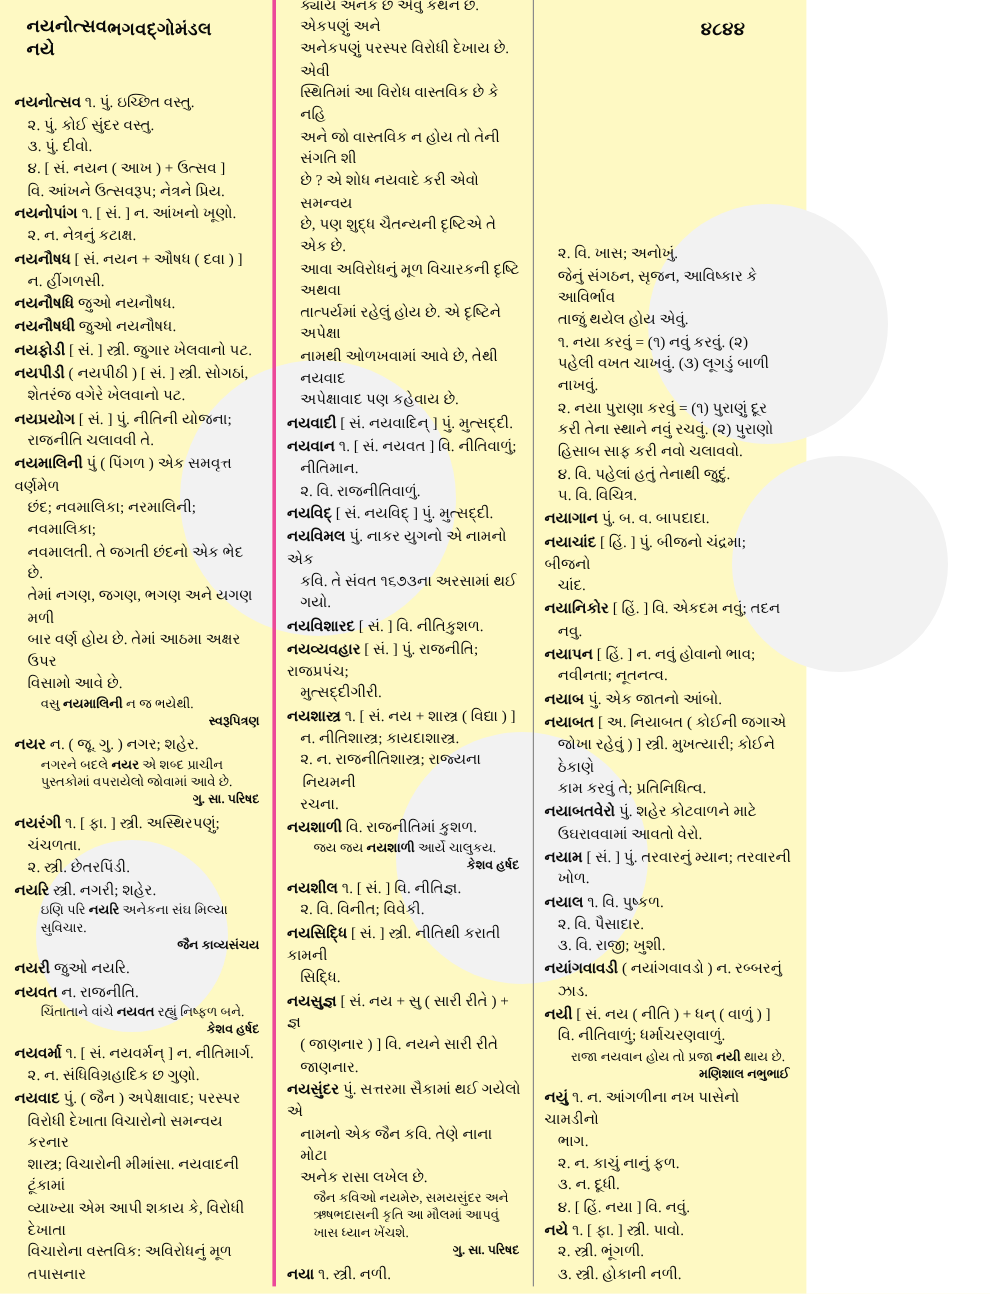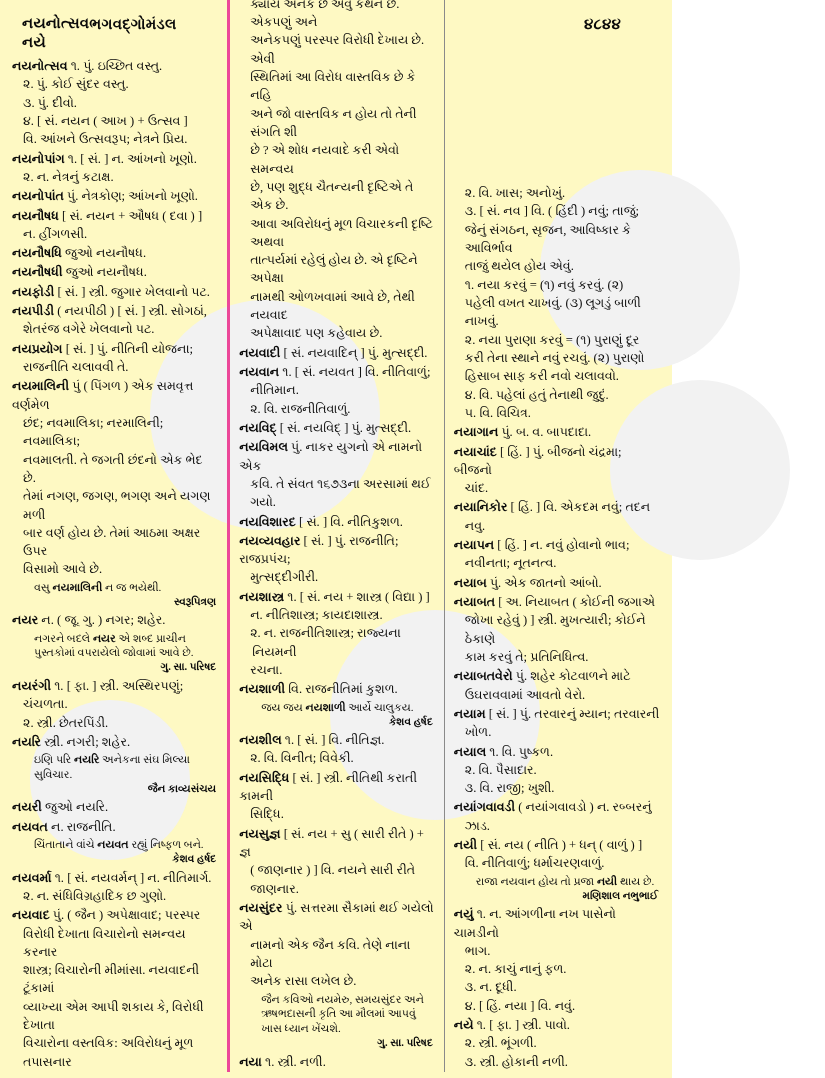--- a/index.html
+++ b/index.html
@@ -123,23 +123,20 @@
         <div class="entry">
           <p class="line hang"><span class="hw">નયનોત્સવ</span> ૧. પું. ઇચ્છિત વસ્તુ.</p>
           <p class="line sense">૨. પું. કોઈ સુંદર વસ્તુ.</p>
           <p class="line sense">૩. પું. દીવો.</p>
           <p class="line sense">૪. [ સં.  નયન  ( આખ )  +  ઉત્સવ ]</p>
           <p class="line cont">વિ. આંખને ઉત્સવરૂપ; નેત્રને પ્રિય.</p>
         </div>
         <div class="entry">
           <p class="line hang"><span class="hw">નયનોપાંગ</span> ૧. [ સં. ] ન. આંખનો ખૂણો.</p>
           <p class="line sense">૨. ન. નેત્રનું કટાક્ષ.</p>
-        </div>
-        <div class="entry">
-          <p class="line hang"><span class="hw">નયનોપાંત</span> પું. નેત્રકોણ; આંખનો ખૂણો.</p>
         </div>
         <div class="entry">
           <p class="line hang"><span class="hw">નયનૌષધ</span> [ સં.  નયન + ઔષધ  ( દવા ) ]</p>
           <p class="line cont">ન. હીંગળસી.</p>
         </div>
         <div class="entry">
           <p class="line hang"><span class="hw">નયનૌષધિ</span> જુઓ નયનૌષધ.</p>
         </div>
         <div class="entry">
           <p class="line hang"><span class="hw">નયનૌષધી</span> જુઓ નયનૌષધ.</p>
@@ -269,21 +266,20 @@
           <p class="quote">જૈન કવિઓ નયમેરુ, સમયસુંદર અને ઋષભદાસની કૃતિ આ મૌલમાં આપવું ખાસ ધ્યાન ખેંચશે.</p>
           <p class="attrib">ગુ. સા. પરિષદ</p>
         </div>
         <div class="entry">
           <p class="line hang"><span class="hw">નયા</span> ૧. સ્ત્રી. નળી.</p>
         </div>
       </div>
     <div class="col col-3">
         <div class="entry">
           <p class="line sense">૨. વિ. ખાસ; અનોખું.</p>
-          <p class="line sense">૩. [ સં. નવ ] વિ. ( હિંદી )  નવું;  તાજું;</p>
           <p class="line cont">જેનું સંગઠન, સૃજન, આવિષ્કાર કે આવિર્ભાવ</p>
           <p class="line cont">તાજું થયેલ હોય એવું.</p>
           <p class="line sense">૧. નયા  કરવું  =  (૧) નવું  કરવું.  (૨)</p>
           <p class="line cont">પહેલી   વખત  ચાખવું.  (૩) લૂગડું  બાળી</p>
           <p class="line cont">નાખવું.</p>
           <p class="line sense">૨. નયા પુરાણા  કરવું =  (૧) પુરાણું  દૂર</p>
           <p class="line cont">કરી  તેના  સ્થાને  નવું  રચવું.  (૨) પુરાણો</p>
           <p class="line cont">હિસાબ સાફ કરી નવો ચલાવવો.</p>
           <p class="line sense">૪. વિ. પહેલાં હતું તેનાથી જુદું.</p>
           <p class="line sense">૫. વિ. વિચિત્ર.</p>

